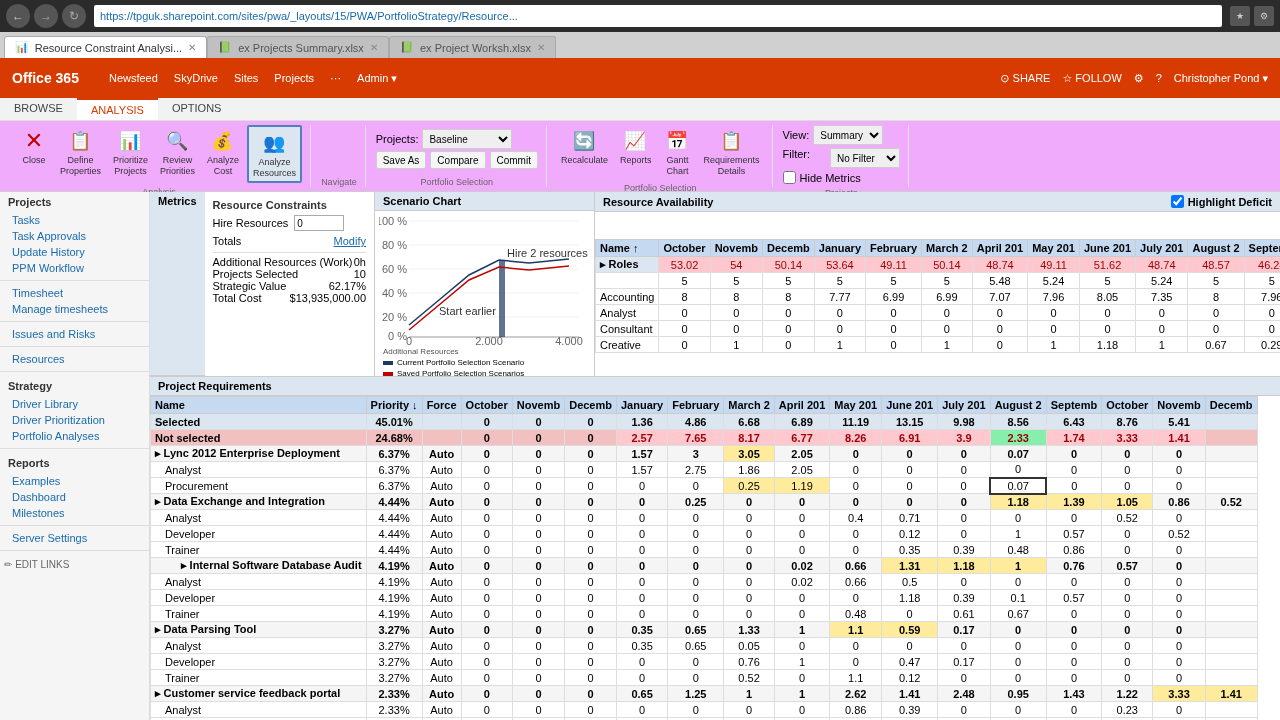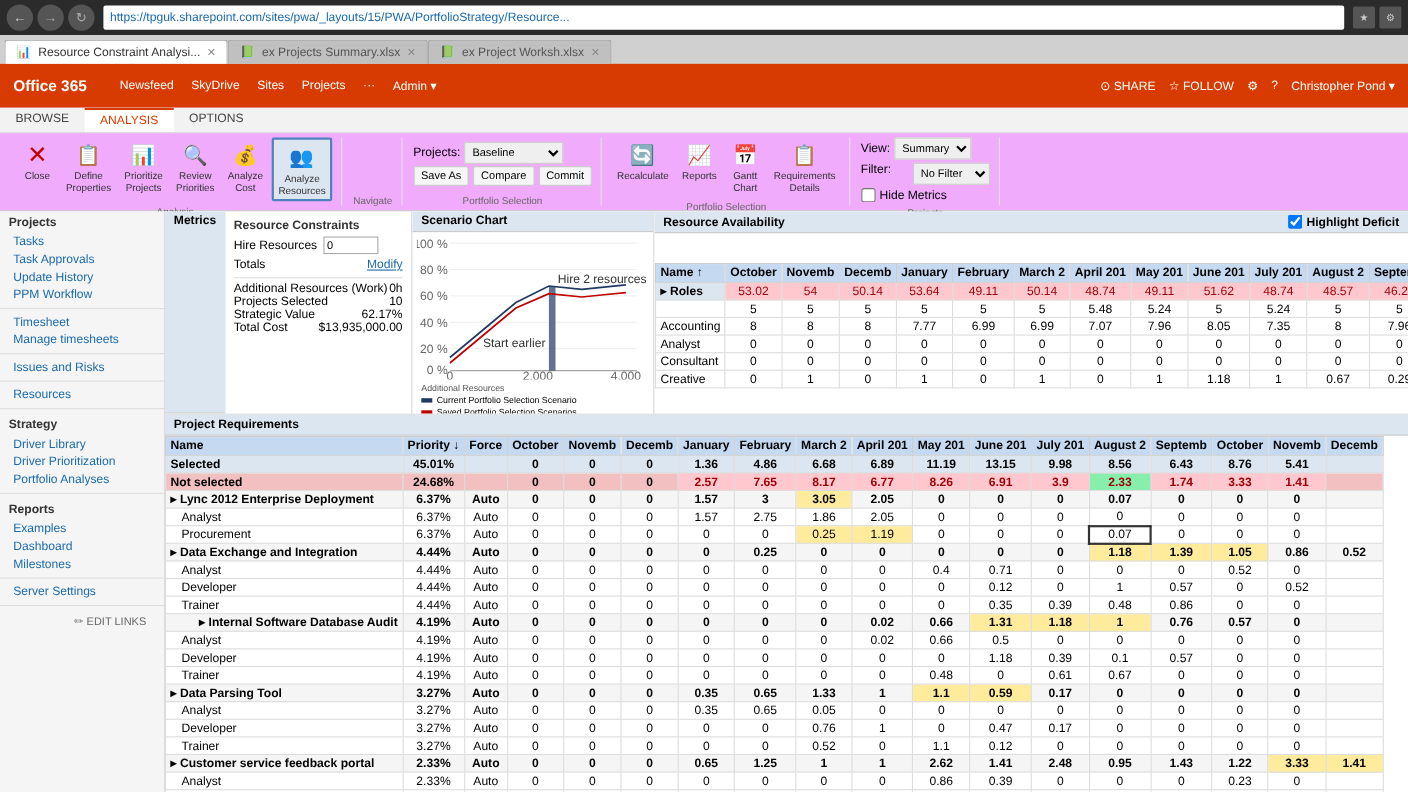--- a/index.html
+++ b/index.html
@@ -243,21 +243,21 @@
     <div class="nav-item">Driver Prioritization</div>
     <div class="nav-item">Portfolio Analyses</div>
     <div style="border-bottom:1px solid #ddd; margin:4px 0;"></div>
     <div class="nav-group-title">Reports</div>
     <div class="nav-item">Examples</div>
     <div class="nav-item">Dashboard</div>
     <div class="nav-item">Milestones</div>
     <div style="border-bottom:1px solid #ddd; margin:4px 0;"></div>
     <div class="nav-item">Server Settings</div>
     <div style="border-bottom:1px solid #ddd; margin:4px 0;"></div>
-    <div style="padding:4px 16px; font-size:10px; color:#666; cursor:pointer;text-align:right;">✏ EDIT LINKS</div>
+    <div style="padding:4px 4px; font-size:10px; color:#666; cursor:pointer;">✏ EDIT LINKS</div>
   </div>
 
   <div style="flex:1; display:flex; flex-direction:column; overflow:hidden;">
 
     <div style="display:flex; height:185px; border-bottom:1px solid #ccc;">
 
       <div style="width:225px; border-right:1px solid #ccc; background:white; display:flex; flex-direction:row; overflow:hidden;">
         <div style="background:#dce6f1; padding:3px 8px; font-weight:bold; font-size:11px; border-bottom:1px solid #ccc;">Metrics</div>
         <div style="padding:5px 8px; font-size:10px; flex:1;">
           <div style="font-weight:bold; color:#333; padding:2px 0;">Resource Constraints</div>

